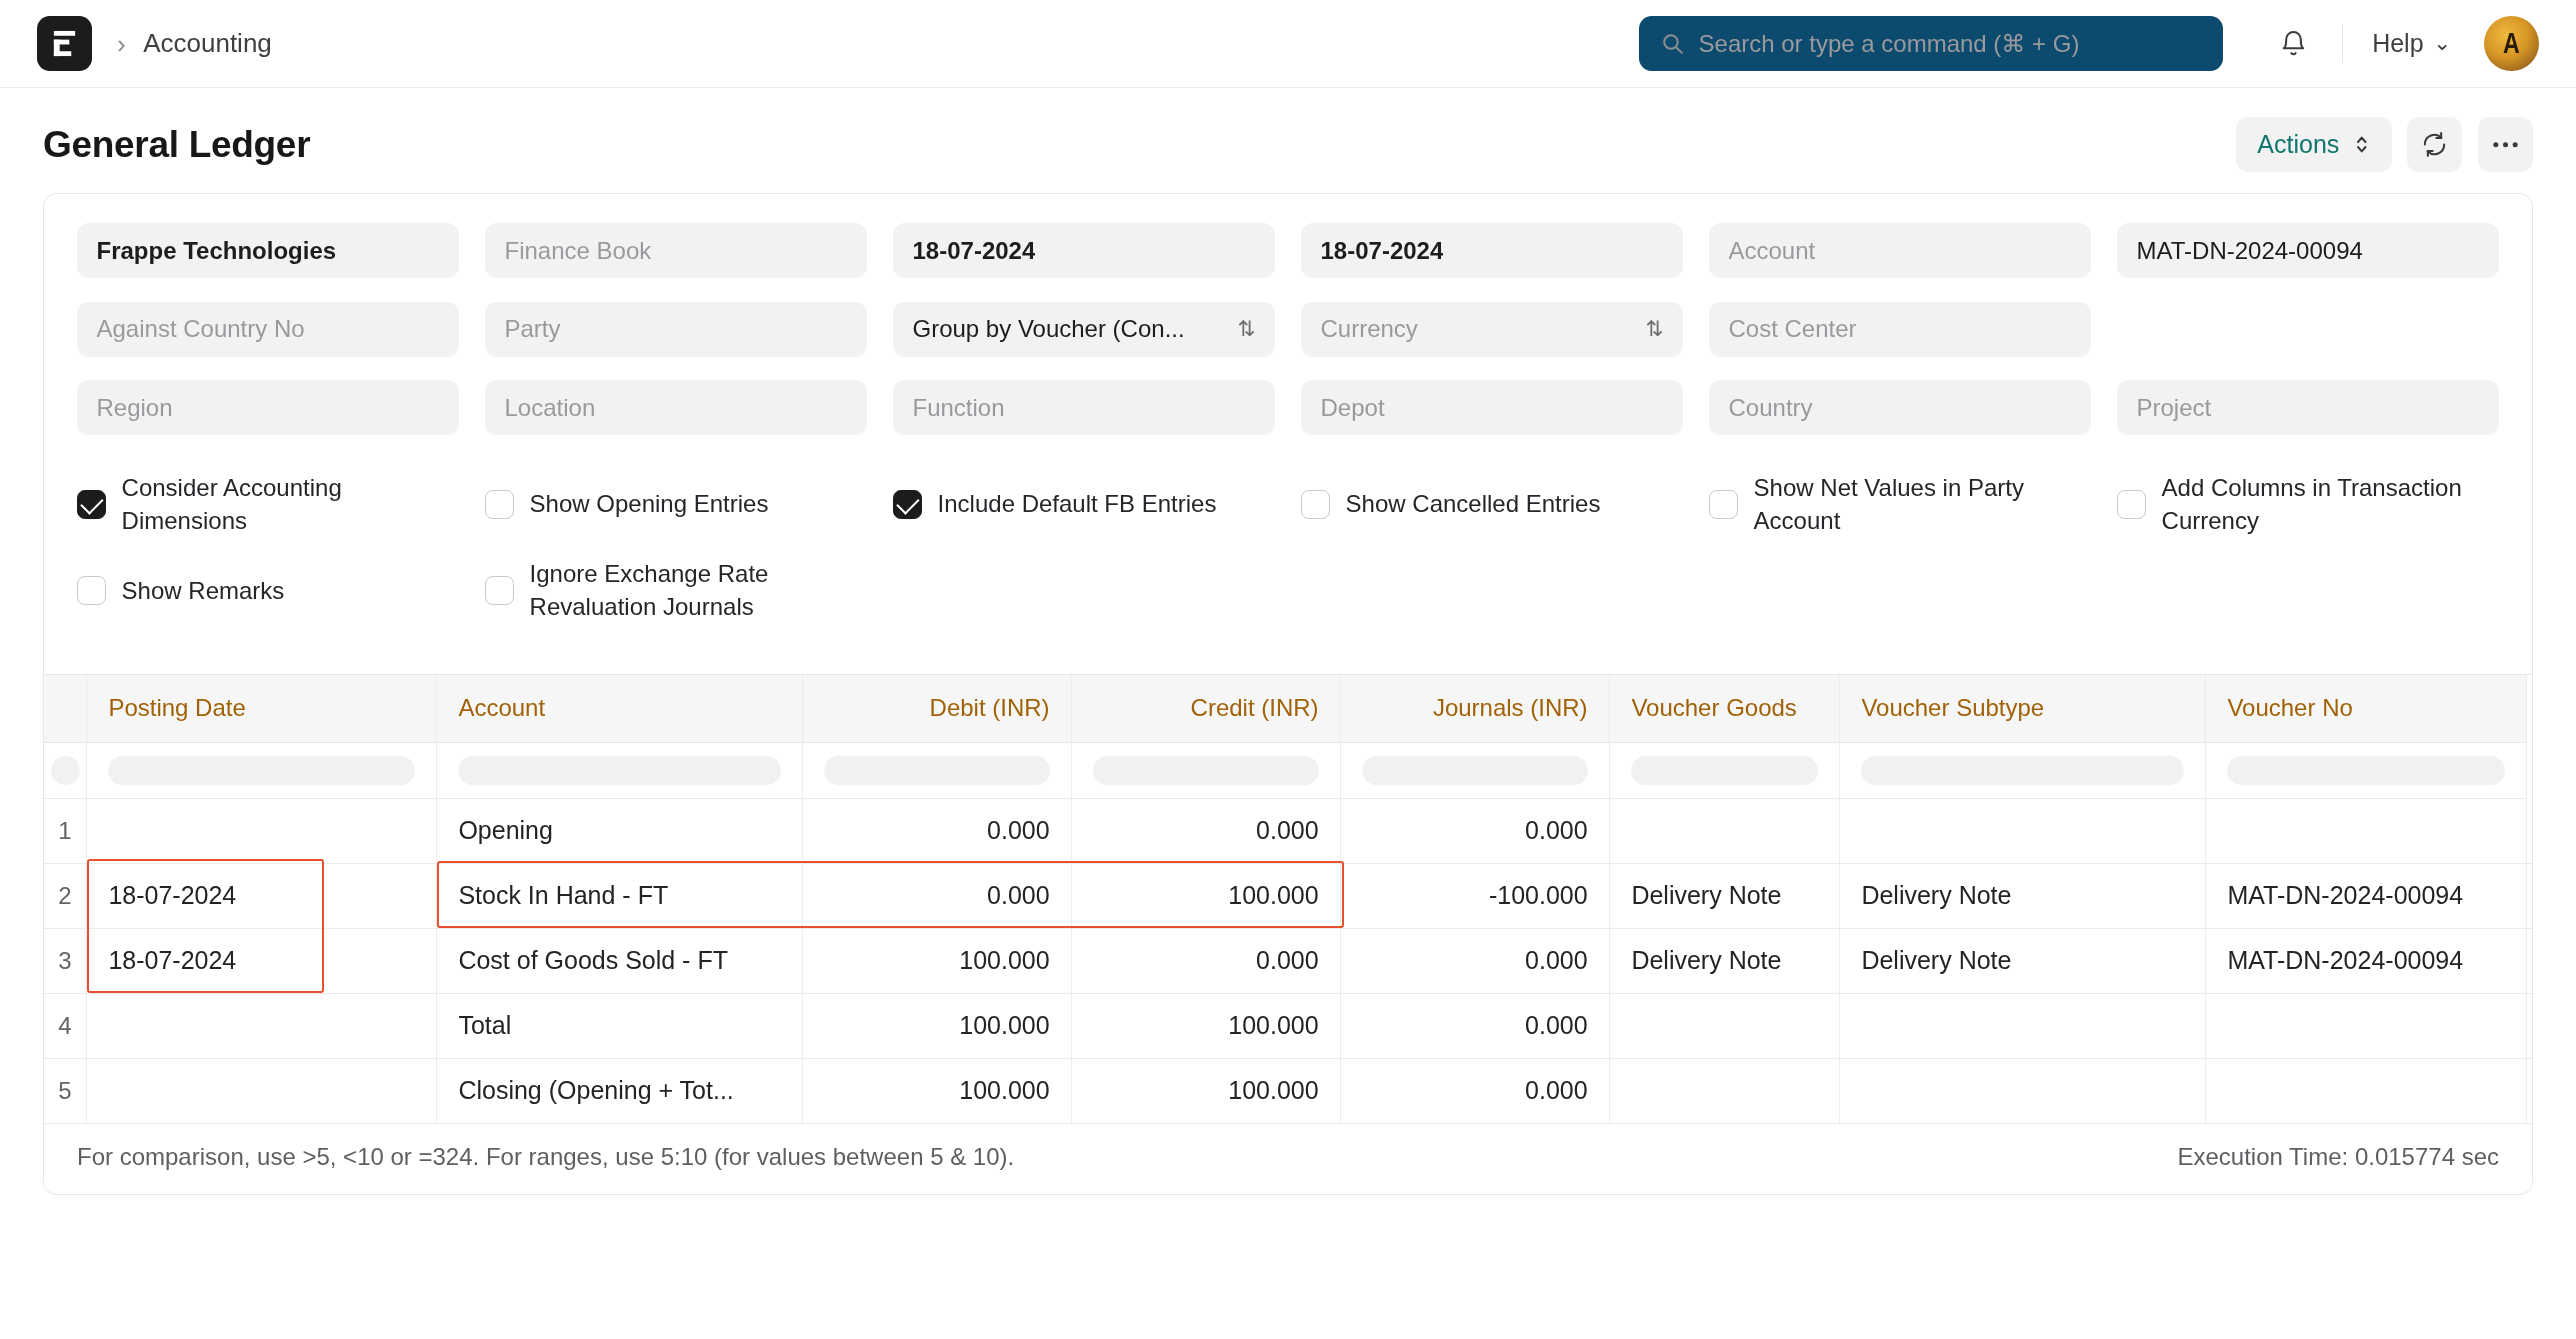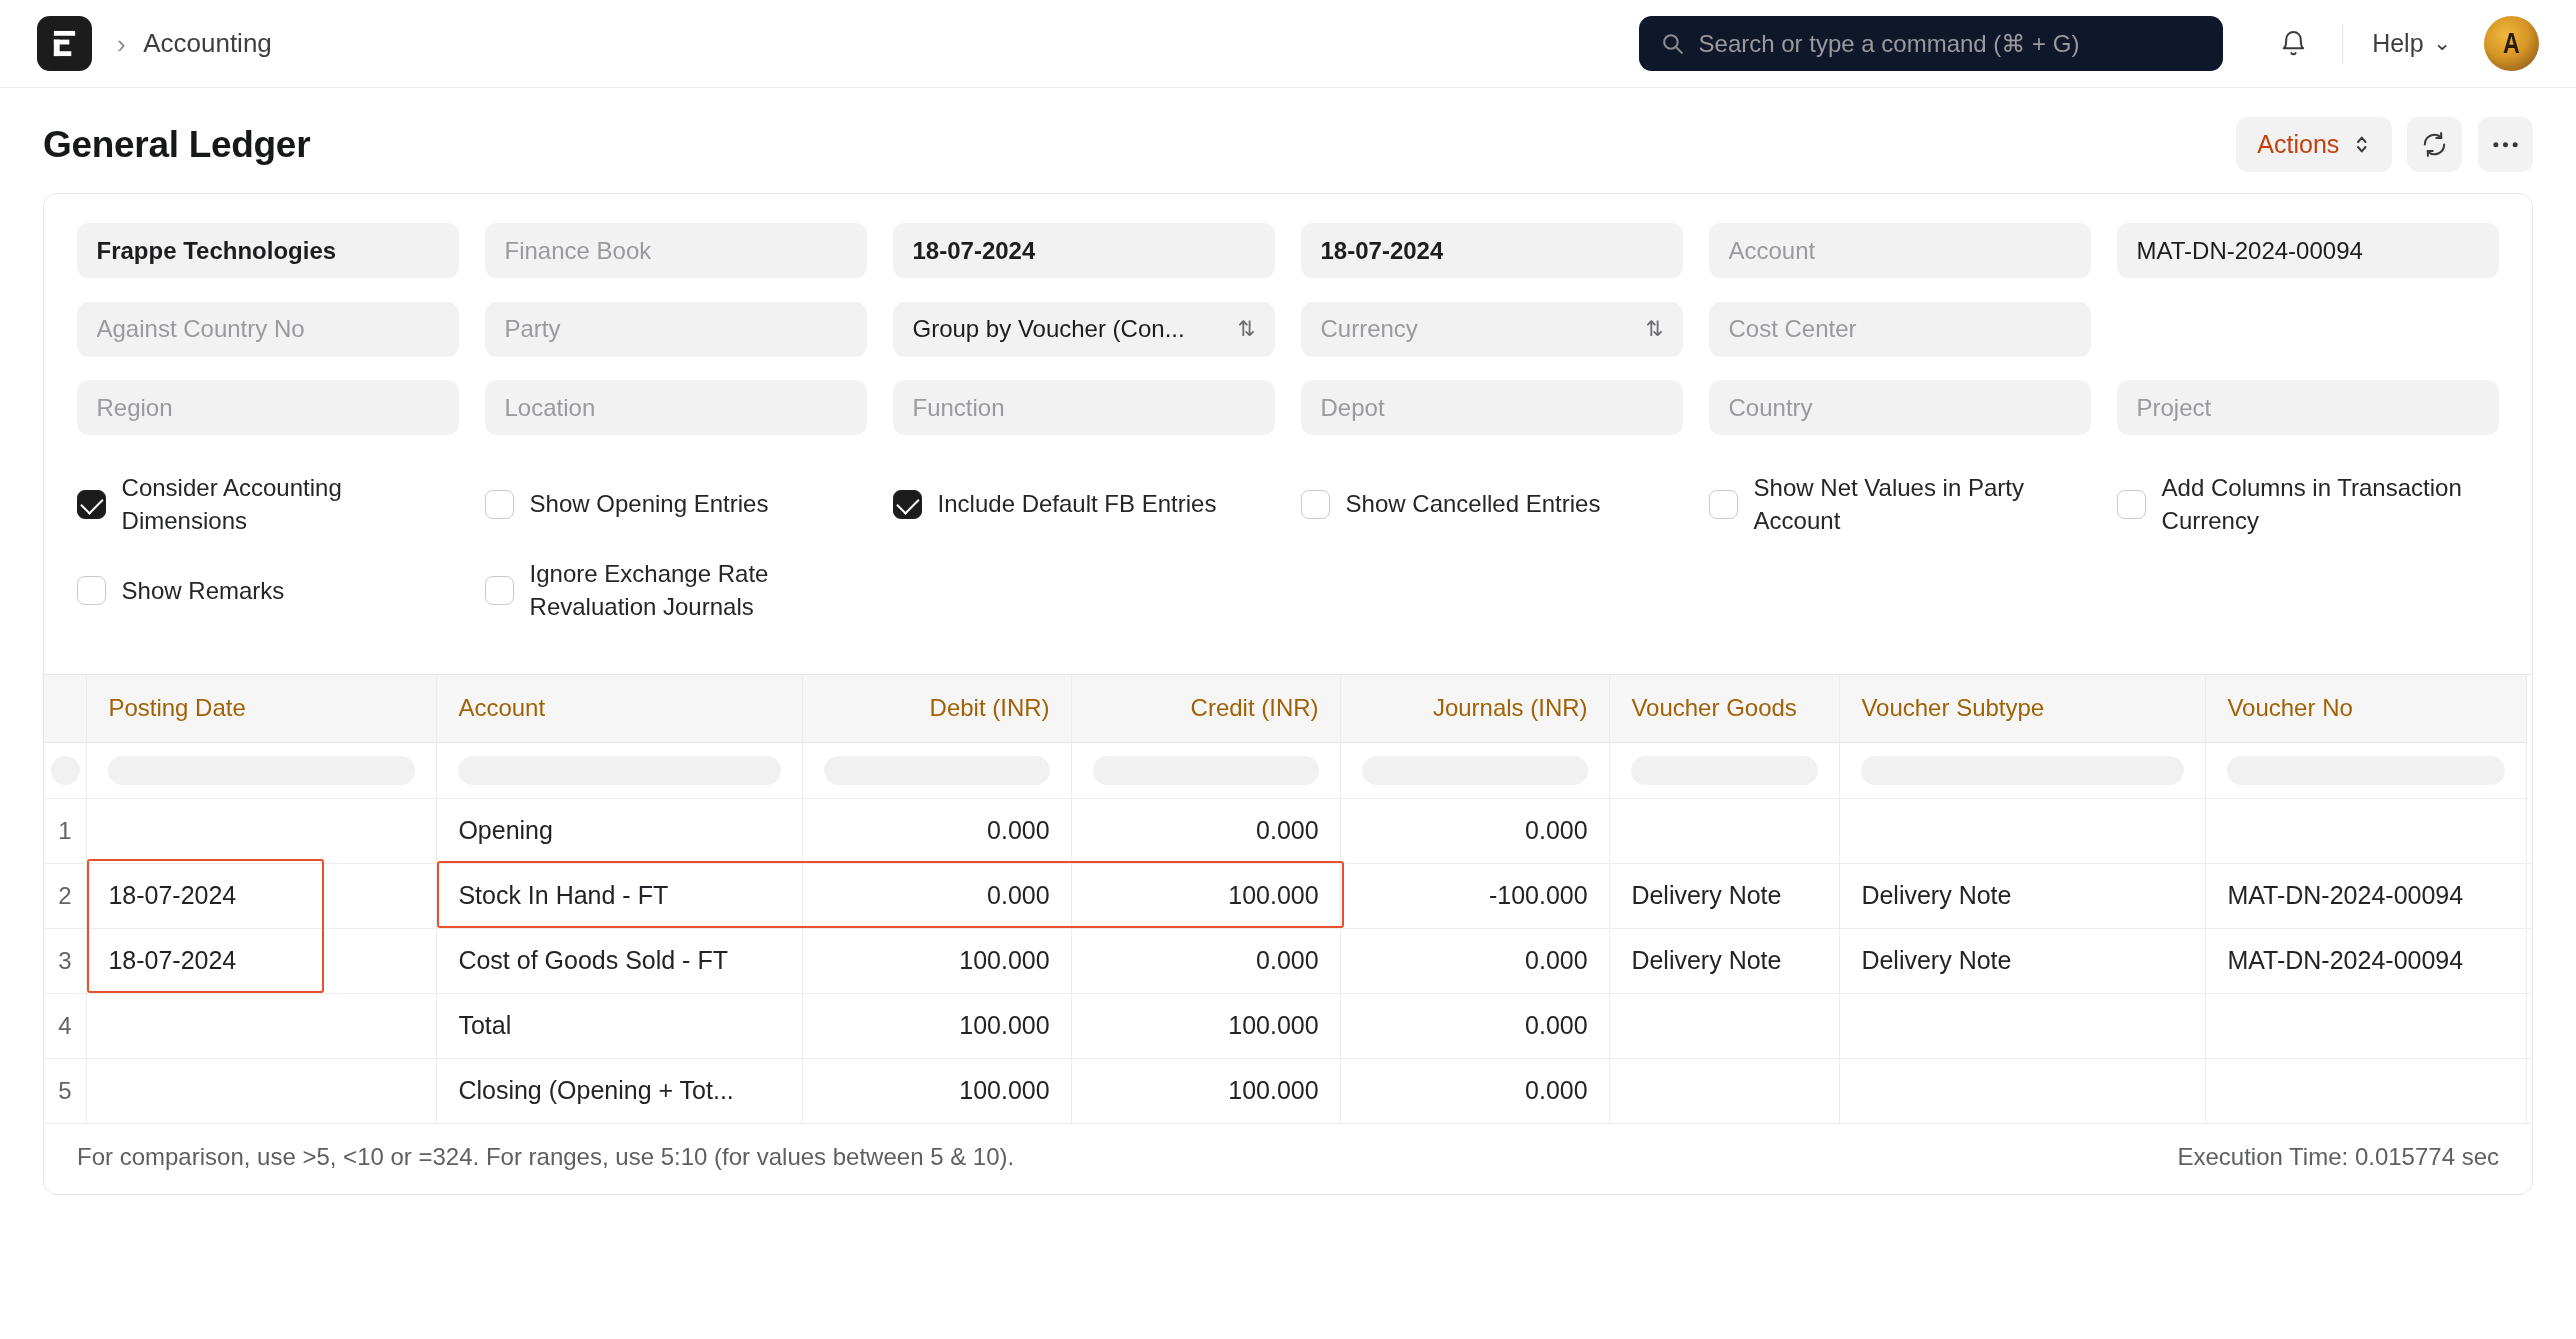--- a/index.html
+++ b/index.html
@@ -34,21 +34,21 @@
   }
   .bc-sep { color: #8d8d8d; font-size: 26px; line-height: 1; }
   .bc-item { color: #3f3f42; font-size: 26px; }
 
   .nav-right {
     margin-left: auto;
     display: flex; align-items: center; gap: 0;
   }
   .searchbox {
     width: 584px; height: 55px;
-    background: #0f172a;
+    background: #0c4a6e;
     border-radius: 12.7px;
     display: flex; align-items: center;
     padding: 0 21.4px; gap: 13.6px;
   }
   .search-ph { color: #9a9a9e; font-size: 24px; white-space: nowrap; }
   .bell-btn {
     width: 55px; height: 55px; margin-left: 43px;
     display:flex; align-items:center; justify-content:center;
     border-radius: 10.7px;
   }
@@ -73,21 +73,21 @@
   
   .page-head {
     display:flex; align-items:center;
     padding: 29px 43px 21.4px 43px;
   }
   .page-title { font-size: 37px; font-weight: bold; color: #16181a; letter-spacing:-0.3px;}
   .page-actions { margin-left:auto; display:flex; align-items:center; gap: 15.6px; }
   .btn-grey {
     background:#f2f2f3; border-radius:11.7px; height:55px;
     display:flex; align-items:center; justify-content:center;
-    color:#c2410c; font-size:25px;
+    color:#0f766e; font-size:25px;
     padding: 0 21.4px; gap: 13.6px;
   }
   .btn-icon { width:55px; padding:0; }
 
   
   .report-card {
     margin: 0 43px;
     border: 1px solid #e6e6e8;
     border-radius: 13.6px;
     background:#fff;

